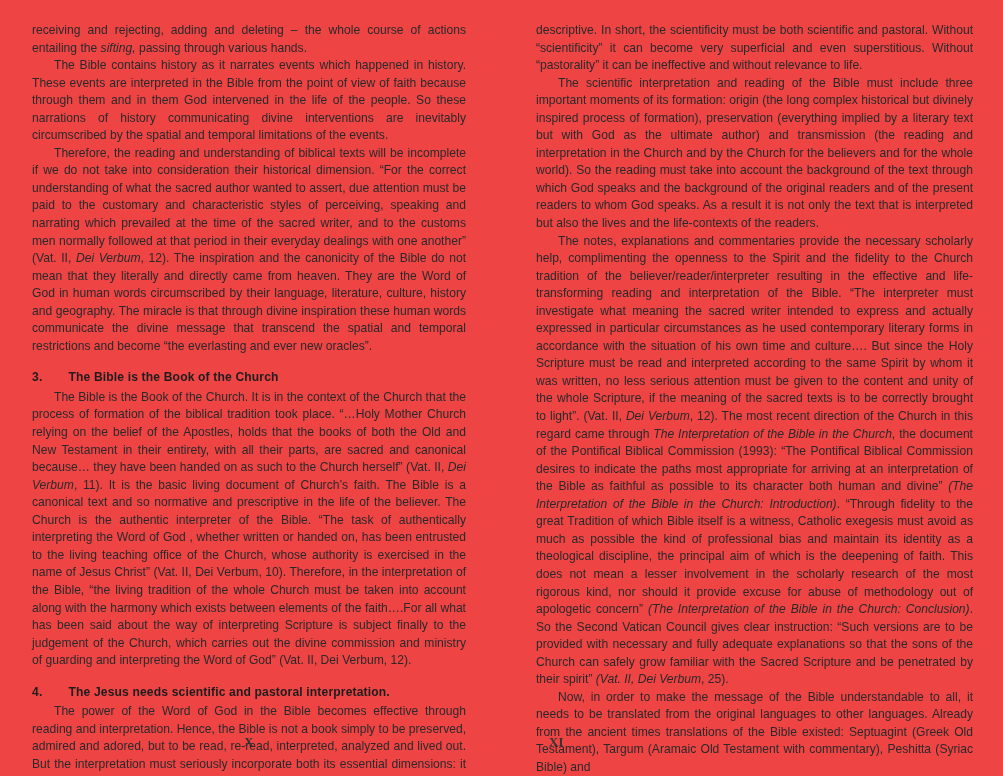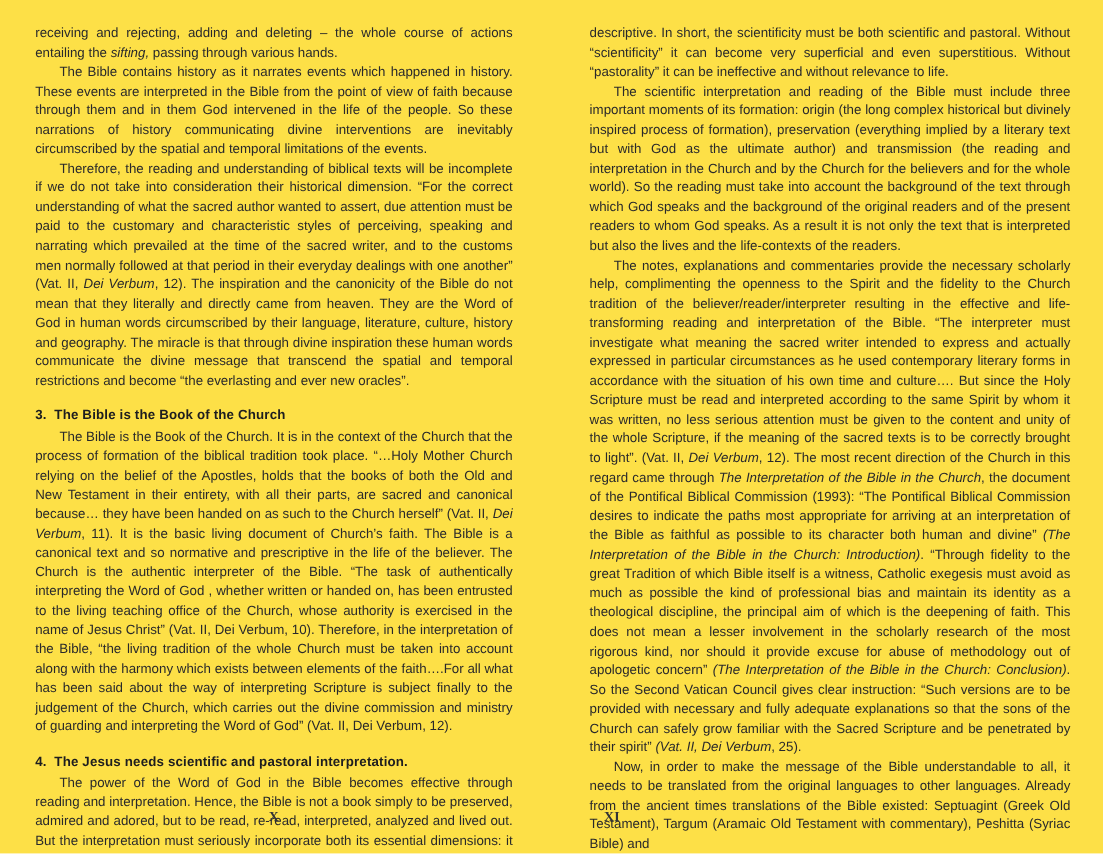--- a/index.html
+++ b/index.html
@@ -10,21 +10,21 @@
   body {
     width: 1003px;
     height: 776px;
     overflow: hidden;
     font-family: "Liberation Sans", sans-serif;
   }
   .spread {
     position: relative;
     width: 1003px;
     height: 776px;
-    background: #fde047;
+    background: #ef4444;
   }
   .page {
     position: absolute;
     top: 0;
     height: 776px;
     box-sizing: border-box;
   }
   .page-left  { left: 32px;  width: 434px; }
   .page-right { left: 536px; width: 437px; }
 
@@ -49,21 +49,21 @@
     margin: 14px 0 2px 0;
     font-family: "Liberation Sans", sans-serif;
     font-size: 12.1px;
     line-height: 17.55px;
     font-weight: bold;
     color: #1d1d1f;
     text-align: left;
     letter-spacing: 0.15px;
   }
   h3.heading .num { display: inline; }
-  h3.heading .htext { display: inline; }
+  h3.heading .htext { display: inline; margin-left: 19px; }
 
   .it { font-style: italic; }
 
   .folio {
     position: absolute;
     bottom: 26px;
     font-family: "Liberation Serif", serif;
     font-size: 12.6px;
     font-weight: bold;
     color: #333336;

